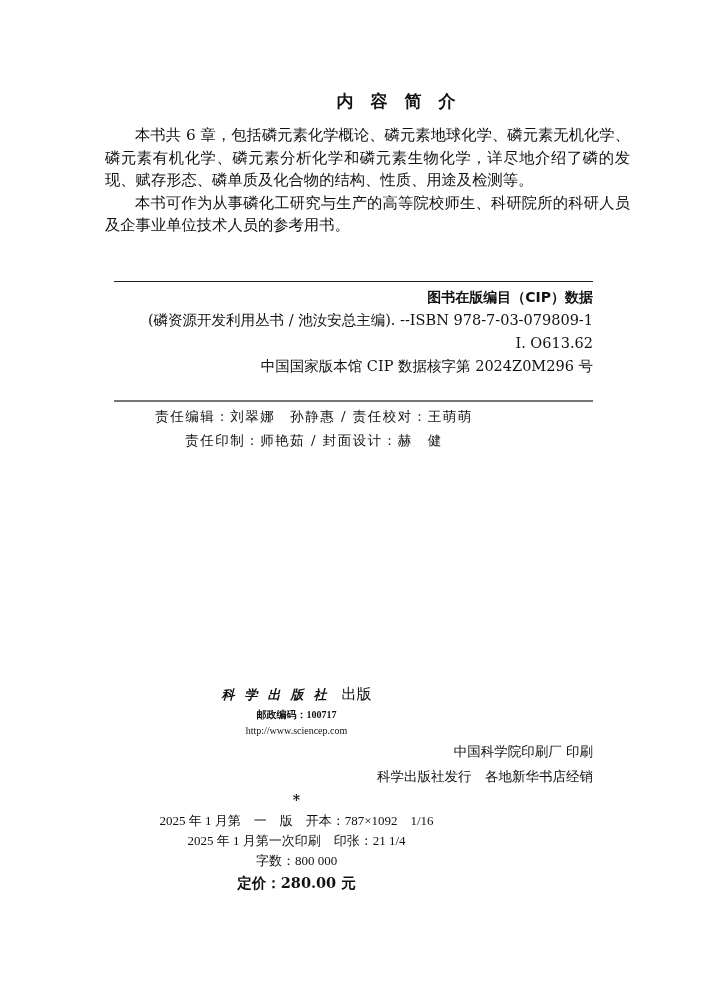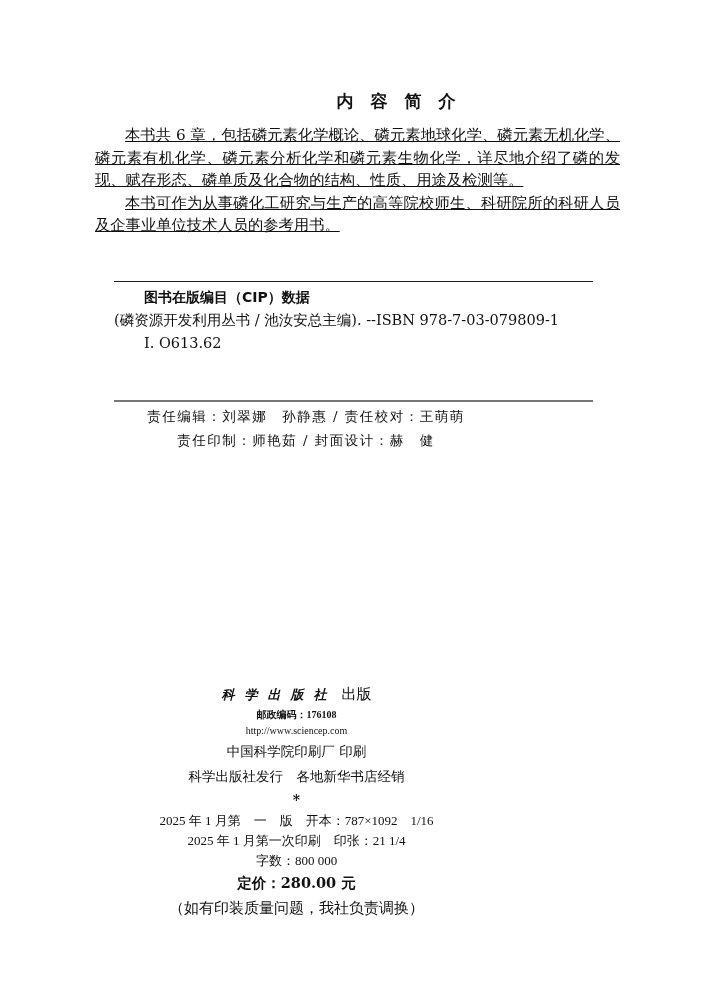--- a/index.html
+++ b/index.html
@@ -1,47 +1,46 @@
 <!DOCTYPE html>
 <html><head>
 <meta charset="utf-8">
 <style>
   html, body { margin: 0; padding: 0; background: #ffffff; }
   body {
     width: 720px; height: 1000px; position: relative; overflow: hidden;
     font-family: "DejaVu Serif", "Liberation Serif", serif;
     color: #111111;
   }
-  .abs { position: absolute; }
+  .abs { position: absolute; text-align: right; }
   .title {
     left: 0; width: 720px; top: 90px; text-align: center;
     font-family: "DejaVu Sans", sans-serif; font-weight: bold;
     font-size: 17px; letter-spacing: 17px; padding-left: 17px; box-sizing: border-box; margin-left: 36px;
   }
   .intro {
-    left: 95px; width: 525px; top: 124px;
+    left: 105px; width: 525px; top: 124px;
     font-size: 15.3px; line-height: 22.5px;
     text-align: justify;
-    text-decoration: underline;
   }
   .intro p { margin: 0; text-indent: 30px; }
   .rule-top { left: 114px; width: 479px; top: 281px; height: 0; border-top: 1px solid #222; }
   .rule-bottom { left: 114px; width: 479px; top: 400px; height: 0; border-top: 2px solid #777; }
   .cip { left: 114px; width: 479px; top: 286px; font-size: 14.5px; line-height: 23px; }
   .cip .row { white-space: nowrap; }
   .cip .ind { padding-left: 30px; }
   .cip .head { font-family: "DejaVu Sans", sans-serif; font-weight: bold; font-size: 14px; }
   .cip .spread { letter-spacing: 1.2px; }
-  .staff { left: 4px; width: 604px; top: 404px; text-align: center; font-size: 13.5px; line-height: 24px; letter-spacing: 1.5px; }
+  .staff { left: 12px; width: 604px; top: 404px; text-align: center; font-size: 13.5px; line-height: 24px; letter-spacing: 1.5px; }
   .colophon { left: 0; width: 593px; top: 682px; text-align: center; }
   .colophon .pub { font-size: 15px; line-height: 24px; }
   .colophon .logo { font-family: "DejaVu Serif", serif; font-weight: bold; font-style: italic; letter-spacing: 10px; font-size: 13px; }
   .colophon .small { font-size: 10px; line-height: 16px; font-family: "Liberation Serif", serif; }
   .colophon .small.bold { font-weight: bold; }
-  .colophon .mid { font-size: 13.5px; line-height: 25px; }
+  .colophon .mid { font-size: 13.5px; line-height: 25px; text-align: right; }
   .colophon .star { font-size: 14px; line-height: 22px; font-weight: bold; }
   .colophon .spec { font-size: 13px; line-height: 20px; font-family: "Liberation Serif", serif; }
   .colophon .price { font-size: 14.5px; line-height: 24px; font-weight: bold; }
   .colophon .notice { font-size: 15px; line-height: 26px; }
 </style>
 </head>
 <body>
 
 <div class="abs title">内容简介</div>
 
@@ -49,37 +48,37 @@
   <p>本书共 6 章，包括磷元素化学概论、磷元素地球化学、磷元素无机化学、磷元素有机化学、磷元素分析化学和磷元素生物化学，详尽地介绍了磷的发现、赋存形态、磷单质及化合物的结构、性质、用途及检测等。</p>
   <p>本书可作为从事磷化工研究与生产的高等院校师生、科研院所的科研人员及企事业单位技术人员的参考用书。</p>
 </div>
 
 <div class="abs rule-top"></div>
 
 <div class="abs cip">
   <div class="row ind head">图书在版编目（CIP）数据</div>
   <div class="row">(磷资源开发利用丛书 / 池汝安总主编). --ISBN 978-7-03-079809-1</div>
   <div class="row ind">Ⅰ. O613.62</div>
+  <div class="row ind">中国国家版本馆 CIP 数据核字第 2024Z0M296 号</div>
 </div>
 
 <div class="abs rule-bottom"></div>
 
 <div class="abs staff">
   <div>责任编辑：刘翠娜　孙静惠 / 责任校对：王萌萌</div>
   <div>责任印制：师艳茹 / 封面设计：赫　健</div>
 </div>
 
 <div class="abs colophon">
   <div class="pub">
     <span class="logo">科学出版社</span>
     <span>出版</span>
   </div>
-  <div class="small bold">邮政编码：176108</div>
+  <div class="small bold">邮政编码：100717</div>
   <div class="small">http://www.sciencep.com</div>
   <div class="mid">中国科学院印刷厂 印刷</div>
   <div class="mid">科学出版社发行　各地新华书店经销</div>
   <div class="star">*</div>
   <div class="spec">2025 年 1 月第　一　版　开本：787×1092　1/16</div>
   <div class="spec">2025 年 1 月第一次印刷　印张：21 1/4</div>
   <div class="spec">字数：800 000</div>
   <div class="price">定价：280.00 元</div>
-  <div class="notice">（如有印装质量问题，我社负责调换）</div>
 </div>
 
 </body></html>

